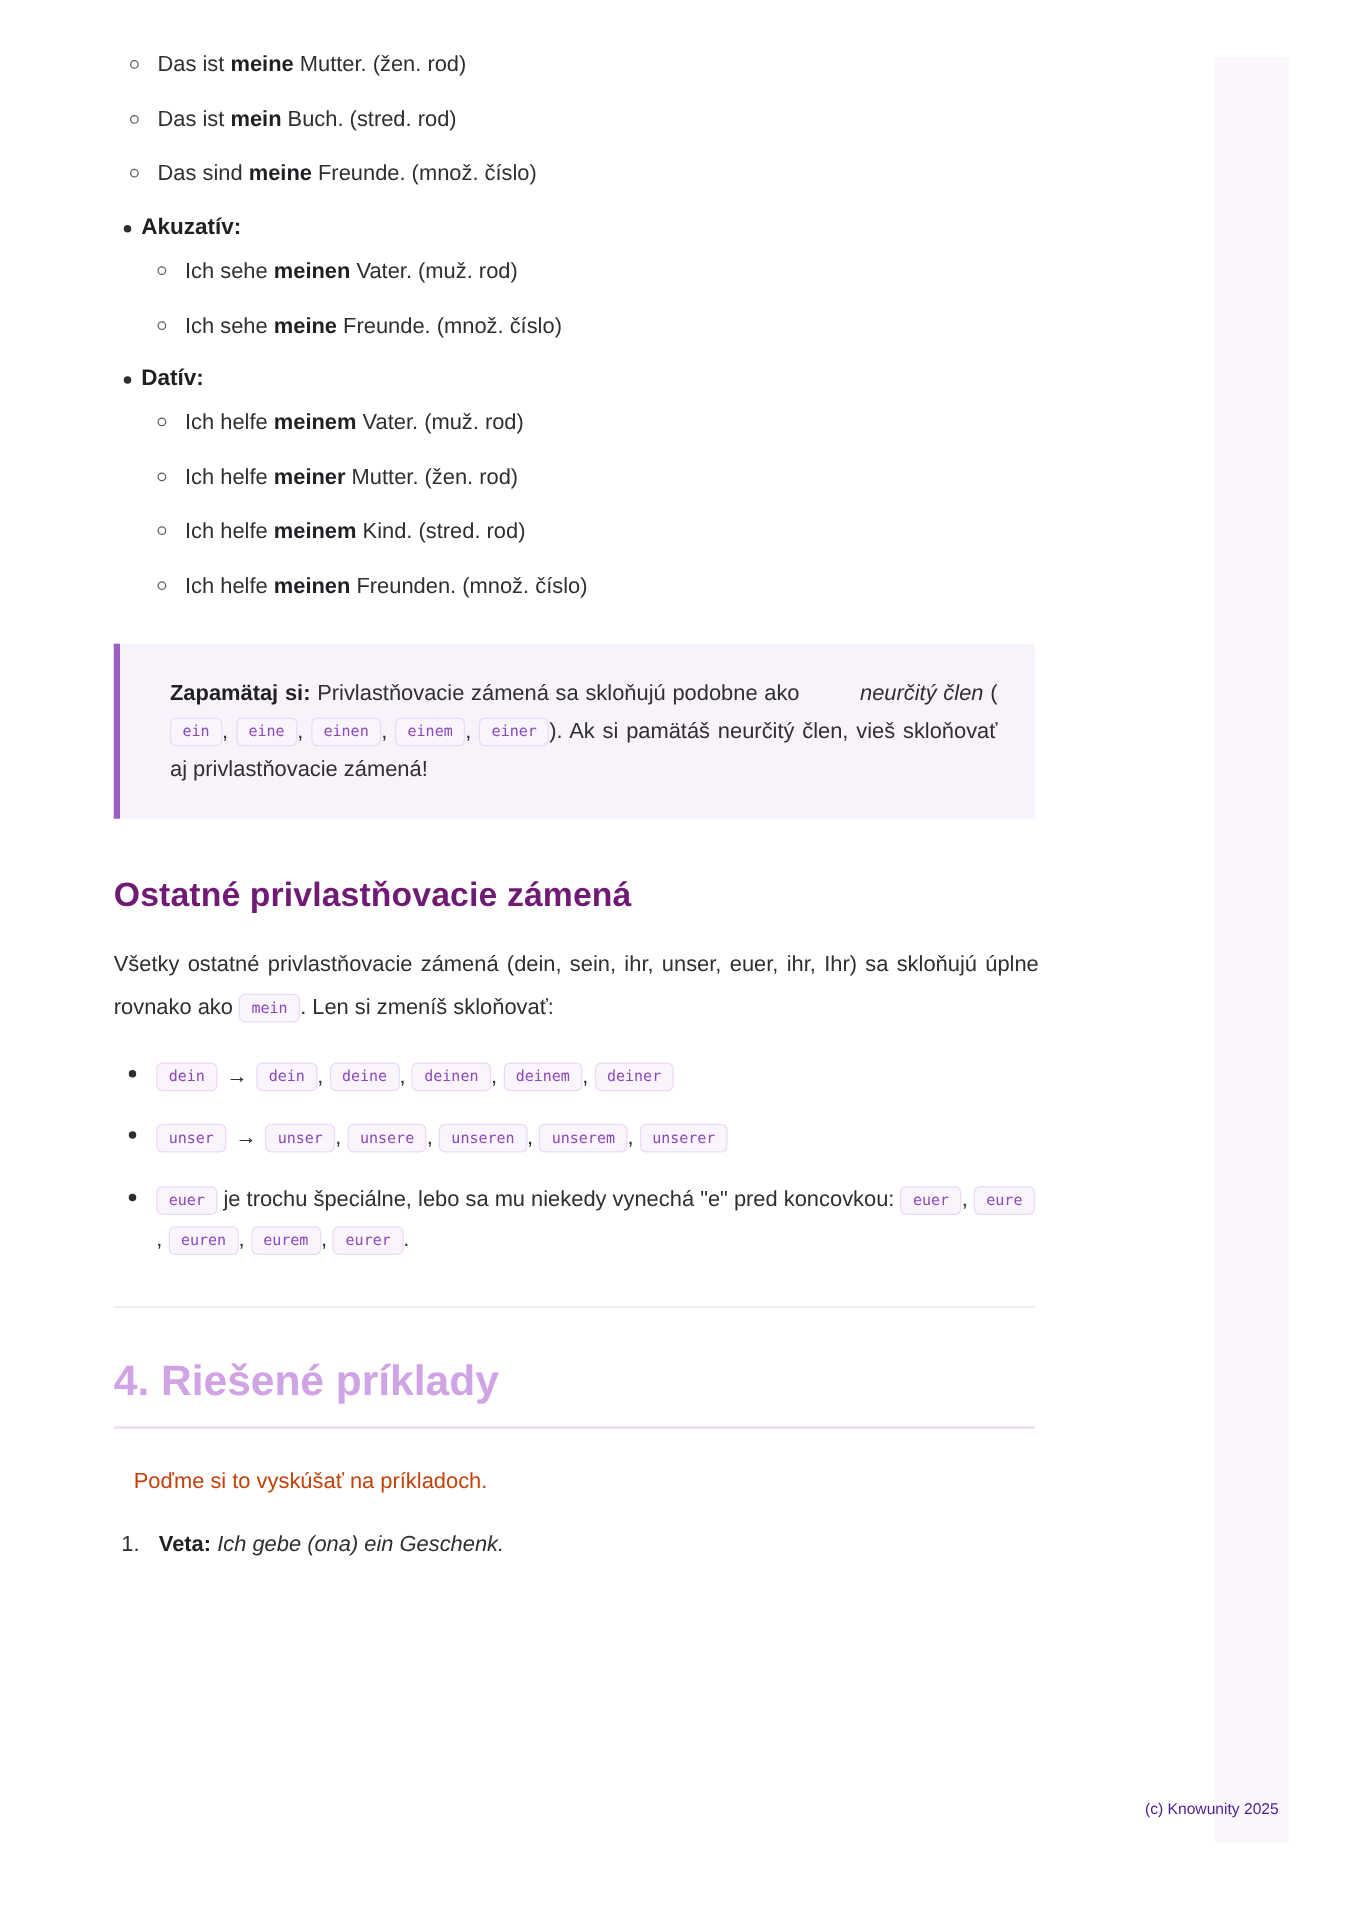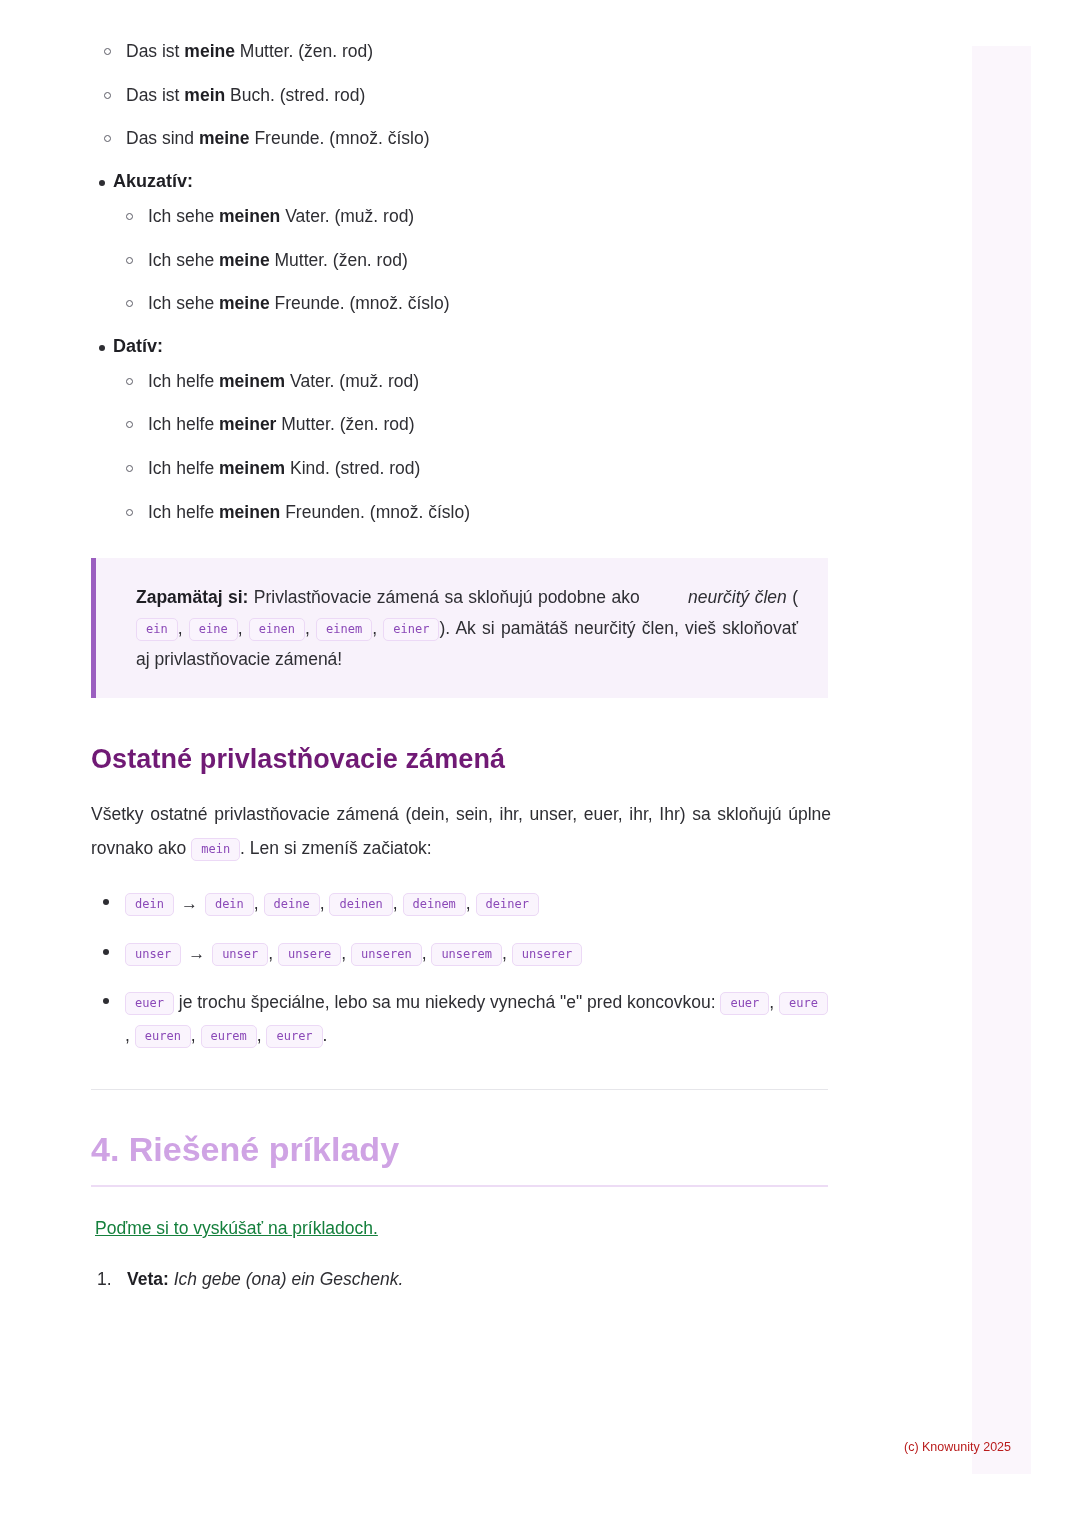--- a/index.html
+++ b/index.html
@@ -163,23 +163,22 @@
   }
   .major-underline {
     border: 0;
     border-top: 2px solid #eddcf5;
     margin: 16px 0 0 0;
     width: 737px;
   }
 
   p.lead {
     font-size: 17.5px;
-    margin: 31px 0 0 4px;
-    color: #15803d;
-    text-decoration: underline;
+    margin: 31px 0 0 16px;
+    color: #c2410c;
   }
 
   ol.numlist {
     margin-top: 28px;
     counter-reset: n;
   }
   ol.numlist > li {
     position: relative;
     padding-left: 36px;
     font-size: 17.5px;
@@ -208,25 +207,25 @@
     width: 6px;
     height: 6px;
     border-radius: 50%;
     background: #2e2e33;
   }
   .ital { font-style: italic; }
 
   .footer {
     position: absolute;
     top: 1440px;
-    left: 0;
+    left: 12px;
     width: 1011px;
     text-align: right;
     font-size: 12.5px;
-    color: #b91c1c;
+    color: #4c1d95;
   }
 </style>
 </head>
 <body>
 
 <div class="page">
   <div class="right-band"></div>
 
   <div class="content">
 
@@ -249,24 +248,20 @@
       <li>
         <span class="dot"></span>
         <span class="caselabel">Akuzatív:</span>
         <ul class="lvl2">
           <li>
             <span class="hollow-bullet"></span>
             <span>Ich sehe </span><b>meinen</b><span> Vater. (muž. rod)</span>
           </li>
           <li>
             <span class="hollow-bullet"></span>
-            <span>Ich sehe </span><b>meine</b><span> Mutter. (žen. rod)</span>
-          </li>
-          <li>
-            <span class="hollow-bullet"></span>
             <span>Ich sehe </span><b>meine</b><span> Freunde. (množ. číslo)</span>
           </li>
         </ul>
       </li>
 
       <li>
         <span class="dot"></span>
         <span class="caselabel">Datív:</span>
         <ul class="lvl2">
           <li>
@@ -288,21 +283,21 @@
         </ul>
       </li>
     </ul>
 
     <div class="callout">
       <p><b>Zapamätaj si:</b><span> Privlastňovacie zámená sa skloňujú podobne ako </span><span class="it">neurčitý člen</span><span> (</span><span class="chip">ein</span><span class="comma">, </span><span class="chip">eine</span><span class="comma">, </span><span class="chip">einen</span><span class="comma">, </span><span class="chip">einem</span><span class="comma">, </span><span class="chip">einer</span><span>).</span><span> Ak si pamätáš neurčitý člen, vieš skloňovať aj privlastňovacie zámená!</span></p>
     </div>
 
     <h2 class="faded">Ostatné privlastňovacie zámená</h2>
 
-    <p class="body"><span>Všetky ostatné privlastňovacie zámená (dein, sein, ihr, unser, euer, ihr, Ihr) sa skloňujú úplne rovnako ako </span><span class="chip">mein</span><span>. Len si zmeníš začiatok:</span></p>
+    <p class="body"><span>Všetky ostatné privlastňovacie zámená (dein, sein, ihr, unser, euer, ihr, Ihr) sa skloňujú úplne rovnako ako </span><span class="chip">mein</span><span>. Len si zmeníš skloňovať:</span></p>
 
     <ul class="chiplist">
       <li>
         <span class="dot"></span>
         <span class="chip">dein</span><span class="arrow">→</span><span class="chip">dein</span><span class="comma">, </span><span class="chip">deine</span><span class="comma">, </span><span class="chip">deinen</span><span class="comma">, </span><span class="chip">deinem</span><span class="comma">, </span><span class="chip">deiner</span>
       </li>
       <li>
         <span class="dot"></span>
         <span class="chip">unser</span><span class="arrow">→</span><span class="chip">unser</span><span class="comma">, </span><span class="chip">unsere</span><span class="comma">, </span><span class="chip">unseren</span><span class="comma">, </span><span class="chip">unserem</span><span class="comma">, </span><span class="chip">unserer</span>
       </li>

